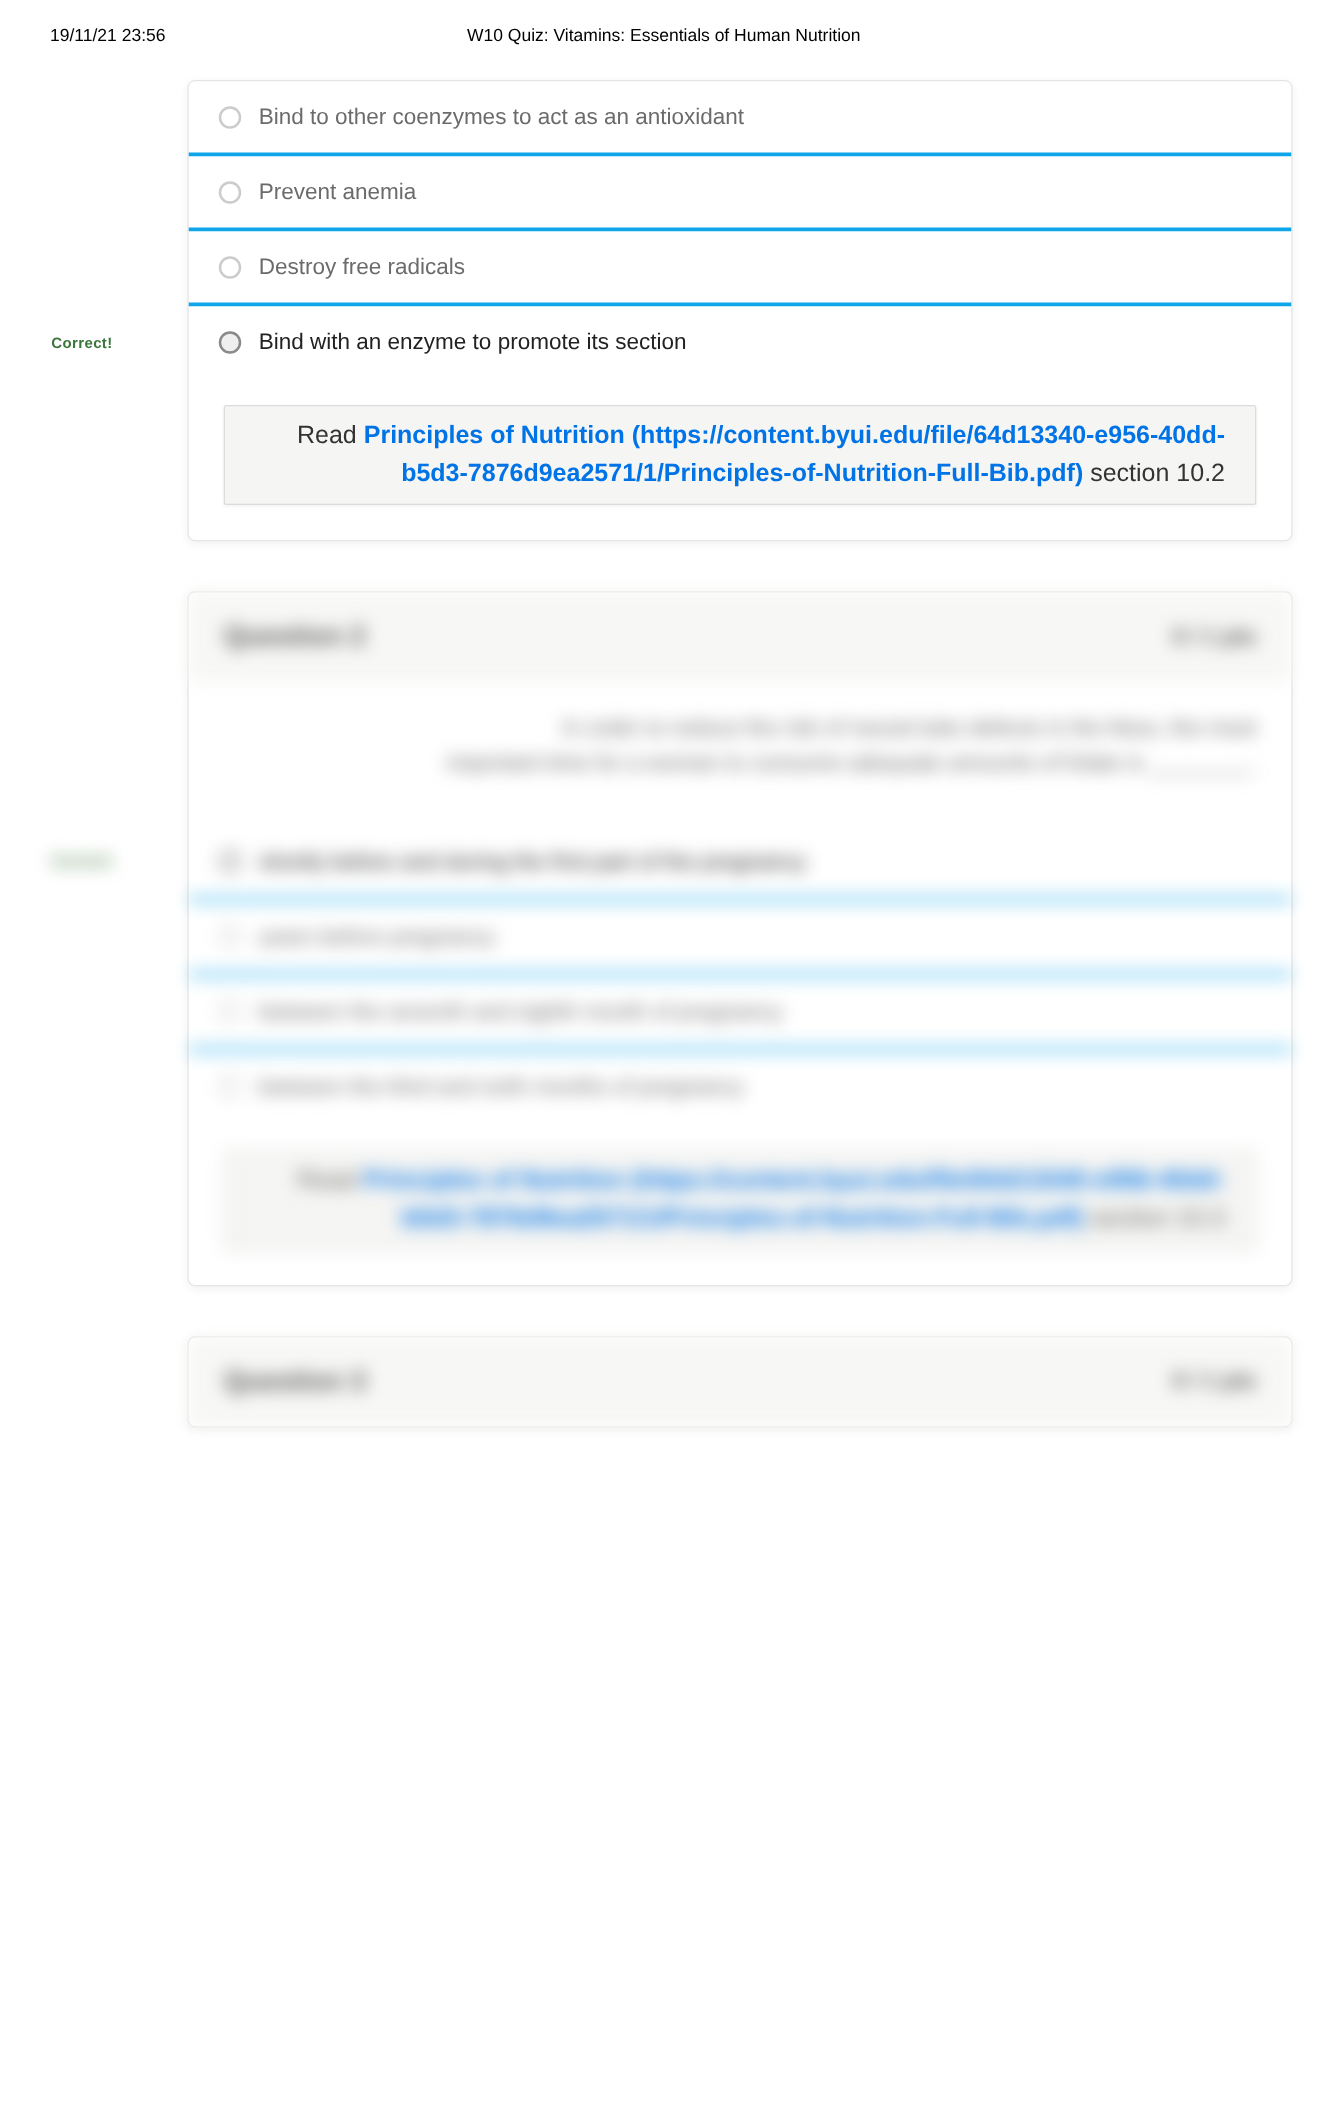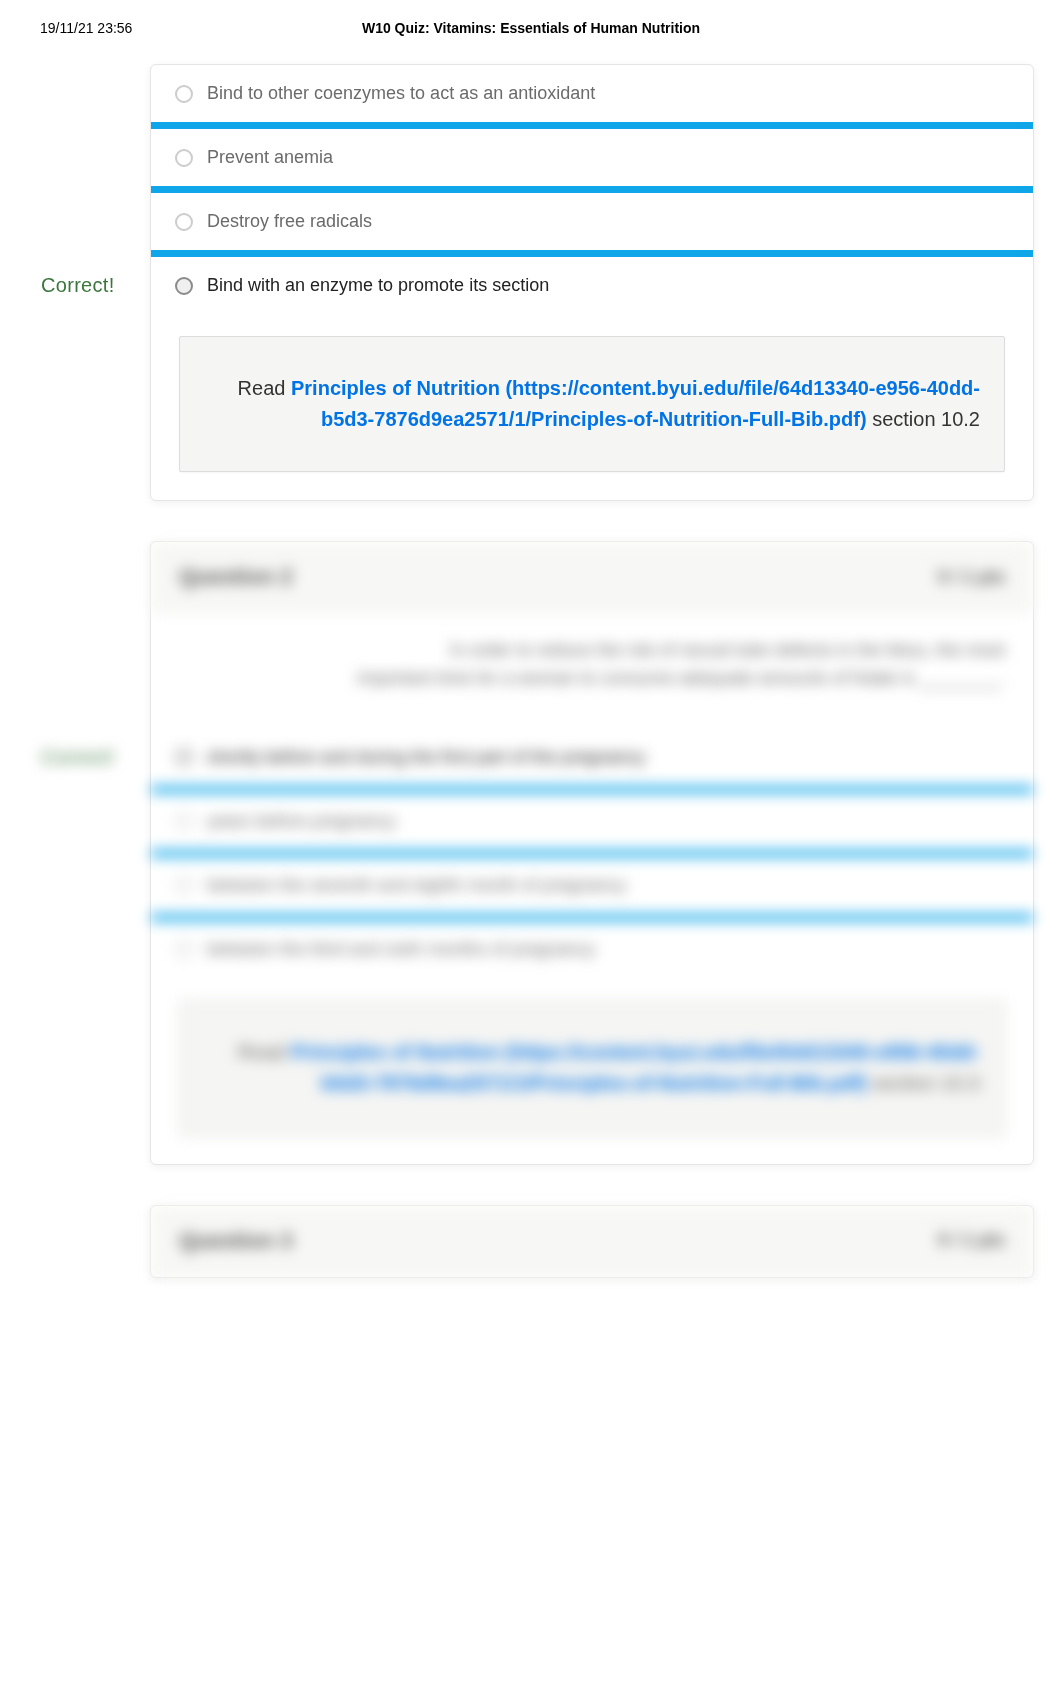--- a/index.html
+++ b/index.html
@@ -9,21 +9,21 @@
     color: #333;
     width: 1062px;
   }
   .print-header {
     display: flex;
     justify-content: flex-start;
     padding: 20px 40px 10px 40px;
     font-size: 14px;
     color: #000;
   }
-  .print-header .title { flex: 1; text-align: center; font-weight: bold; }
+  .print-header .title { flex: 1; text-align: center; }
   .print-header .date { width: 140px; }
   .print-header .spacer { width: 140px; }
 
   .page-wrap { padding: 0 10px 40px 10px; }
 
   .question-card {
     margin: 18px 18px 40px 140px;
     border: 1px solid #e5e5e5;
     border-radius: 6px;
     box-shadow: 0 2px 8px rgba(0,0,0,0.06);
@@ -46,51 +46,51 @@
   .q-header .q-pts { font-size: 18px; font-weight: 700; color: #555; }
 
   .q-body { padding: 24px 28px 12px 28px; font-size: 18px; color: #333; line-height: 1.55; }
   .q-stem { margin-bottom: 24px; }
 
   .answers { padding: 0 0 8px 0; }
   .answer-row {
     display: flex;
     align-items: center;
     padding: 18px 28px 18px 56px;
-    border-top: 7px solid #0ea5e9;
+    border-top: 3px solid #0ea5e9;
     font-size: 18px;
     color: #6b6b6b;
     position: relative;
   }
   .answer-row:first-child { border-top: none; }
   .answer-row .bullet {
     position: absolute;
     left: 24px;
     width: 18px; height: 18px;
     border: 2px solid #ccc;
     border-radius: 50%;
     background: #fff;
   }
   .answer-row.selected { color: #222; }
   .answer-row.selected .bullet { border-color: #8a8a8a; background: #8a8a8a22; }
 
   .side-correct {
     position: absolute;
     left: -110px;
-    font-weight: 400;
-    font-size: 20px;
+    font-weight: 700;
+    font-size: 12px;
     color: #3c763d;
     letter-spacing: 0.3px;
   }
 
   .feedback-box {
     margin: 14px 28px 28px 28px;
     border: 1px solid #dcdcdc;
     background: #f5f5f3;
-    padding: 36px 24px;
+    padding: 8px 24px;
     font-size: 20px;
     line-height: 1.55;
     border-radius: 2px;
     box-shadow: 0 1px 2px rgba(0,0,0,0.04);
   }
   .feedback-box a { color: #0073e6; font-weight: 600; text-decoration: none; }
 
   
   .blurred {
     filter: blur(7px);

